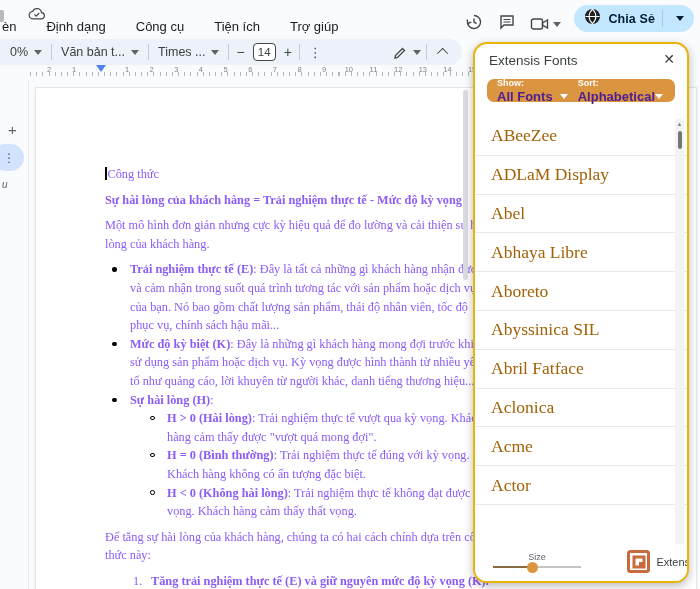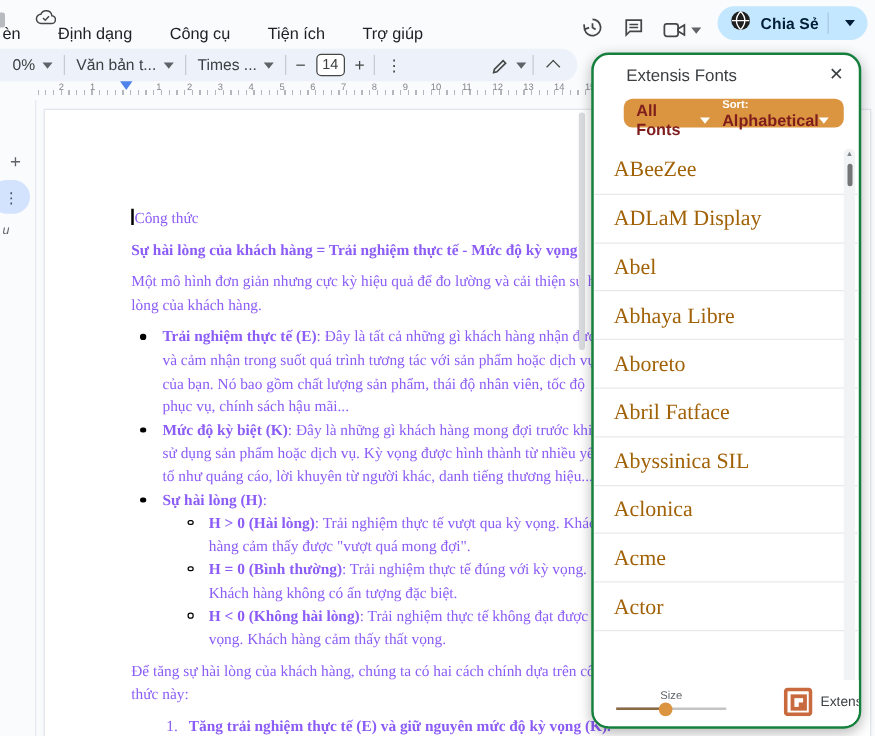--- a/index.html
+++ b/index.html
@@ -54,28 +54,28 @@
   .doc-line.g { margin-top:7px; }
   .i1 { padding-left:25px; } .i2 { padding-left:62px; } .i3 { padding-left:46px; }
   .seg-b { font-weight:bold; }
   .mk-disc { position:absolute; left:7px; top:7px; width:4.5px; height:4.5px; background:#000; border-radius:50%; }
   .mk-ring { position:absolute; left:45px; top:6.5px; width:4.5px; height:4.5px; border:1px solid #000; border-radius:50%; }
   .mk-num { position:absolute; left:28px; top:0; }
   .cursor { display:inline-block; width:1.5px; height:13px; background:#000; margin-right:1px; vertical-align:-2px; }
   .doc-scrollbar { position:absolute; left:463px; top:90px; width:5px; height:190px; background:#dadce0; border-radius:3px; }
 
   
-  .panel { position:absolute; left:473px; top:42px; width:216px; height:541px; background:#fff; border:2px solid #15803d; border-radius:14px; box-shadow:0 3px 10px rgba(0,0,0,.28); z-index:10; overflow:hidden;padding-left:12px; }
+  .panel { position:absolute; left:473px; top:42px; width:216px; height:541px; background:#fff; border:2px solid #eab308; border-radius:14px; box-shadow:0 3px 10px rgba(0,0,0,.28); z-index:10; overflow:hidden; }
   .p-head { position:relative; height:32px; display:flex; align-items:center; padding:0 14px; }
   .p-title { font-size:13.5px; color:#3c4043; }
   .p-close { position:absolute; right:12px; top:7px; font-size:14px; color:#3c4043; cursor:default; }
   .filters { margin:3px 12px 0 12px; height:23px; border-radius:7px; display:flex; padding:4px 10px; gap:8px; }
   .f-col { flex:1; display:flex; flex-direction:column; justify-content:center; }
   .f-label { font-size:9px; color:#fff; font-weight:bold; margin-bottom:1px; }
-  .f-value { font-size:13px; color:#7f1d1d; font-weight:bold; display:flex; align-items:center; justify-content:space-between; }
+  .f-value { font-size:13px; color:#4c1d95; font-weight:bold; display:flex; align-items:center; justify-content:space-between; }
   .f-value .caret { border-top-color:#fff; margin-right:2px; }
   .font-list { position:absolute; left:0; top:73px; width:212px; height:427px; }
   .font-row { height:38.8px; display:flex; align-items:center; padding-left:16px; border-bottom:1px solid #e7e9ec; font-family:"Liberation Serif", serif; font-size:17.5px; color:#a16207; }
   .p-scroll { position:absolute; right:3px; top:75px; width:9px; height:465px; background:#f1f3f4; border-radius:4px; }
   .p-scroll .arr { position:absolute; left:0; width:9px; text-align:center; font-size:6px; color:#80868b; }
   .p-scroll .a-up { top:2px; } .p-scroll .a-dn { bottom:2px; }
   .p-thumb { position:absolute; left:2.5px; top:12px; width:4px; height:18px; background:#757575; border-radius:2px; }
   .p-footer { position:absolute; left:0; bottom:0; width:248px; height:37px; background:#fff; }
   .size-wrap { position:absolute; left:18px; top:2px; width:88px; text-align:center; }
   .size-label { font-size:9px; color:#5f6368; }
@@ -250,22 +250,22 @@
           <span class="caret"></span>
         </span>
     </div>
   </div>
   <div class="font-list" id="font-list">
       <div class="font-row">ABeeZee</div>
       <div class="font-row">ADLaM Display</div>
       <div class="font-row">Abel</div>
       <div class="font-row">Abhaya Libre</div>
       <div class="font-row">Aboreto</div>
+      <div class="font-row">Abyssinica SIL</div>
       <div class="font-row">Abril Fatface</div>
-      <div class="font-row">Abyssinica SIL</div>
       <div class="font-row">Aclonica</div>
       <div class="font-row">Acme</div>
       <div class="font-row">Actor</div>
     </div>
   <div class="p-scroll">
     <span class="arr a-up">▲</span>
     <span class="p-thumb"></span>
     <span class="arr a-dn">▼</span>
   </div>
   <div class="p-footer">

